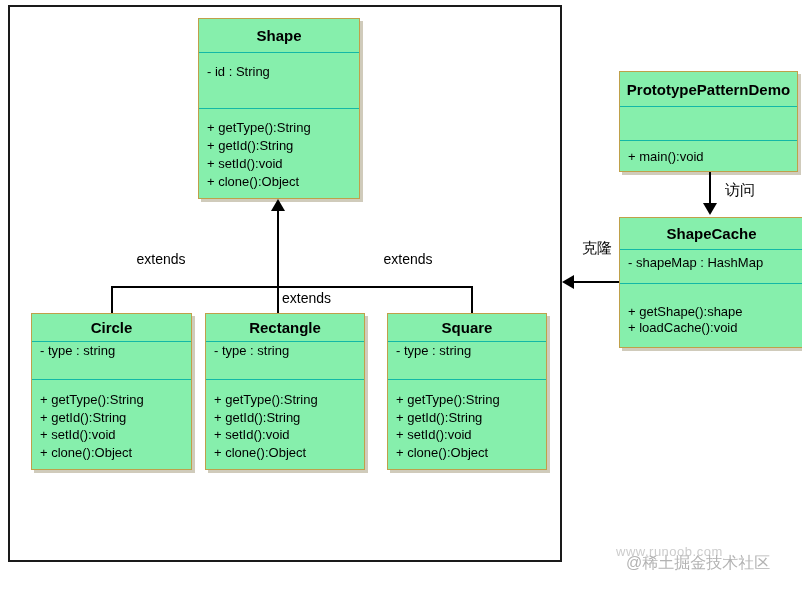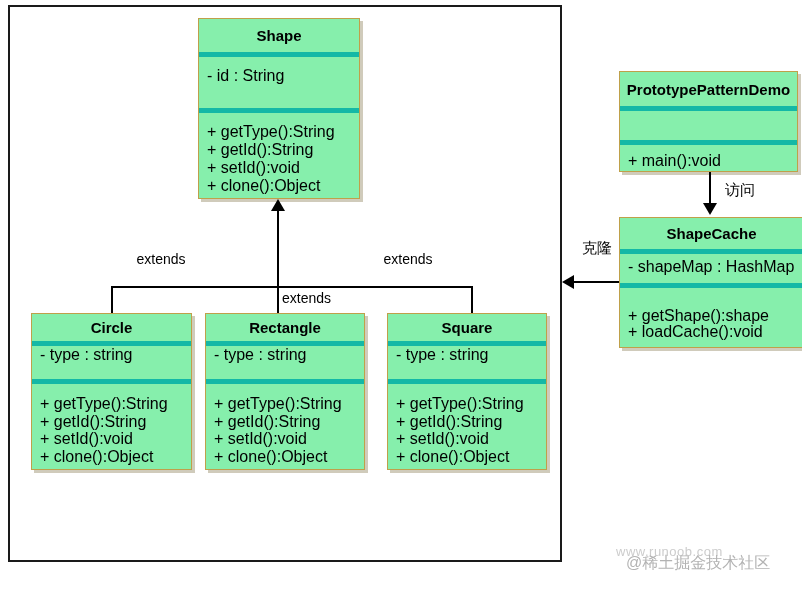--- a/index.html
+++ b/index.html
@@ -9,22 +9,22 @@
   }
   
   .boundary{position:absolute;left:8px;top:5px;width:554px;height:557px;
     border:2px solid #1a1a1a;box-sizing:border-box;background:transparent;}
   
   .uml-class{position:absolute;background:#86efac;border:1.5px solid #bfa04a;
     box-sizing:border-box;display:flex;flex-direction:column;
     box-shadow:3px 3px 0 rgba(150,140,105,0.45);}
   .uml-title{display:flex;align-items:center;justify-content:center;
     font-weight:bold;font-size:15px;white-space:nowrap;flex:0 0 auto;}
-  .uml-sec{border-top:5px solid #14b8a6;box-sizing:border-box;flex:0 0 auto;
-    padding-left:8px;font-size:16px;overflow:hidden;}
+  .uml-sec{border-top:1px solid #14b8a6;box-sizing:border-box;flex:0 0 auto;
+    padding-left:8px;font-size:13px;overflow:hidden;}
   .uml-line{white-space:nowrap;}
   
   .c-shape{left:198px;top:18px;width:162px;height:181px;}
   .c-shape .uml-title{height:33px;}
   .c-shape .f{height:56px;padding-top:10px;}
   .c-shape .f .uml-line{line-height:17px;}
   .c-shape .m{height:92px;padding-top:10px;}
   .c-shape .m .uml-line{line-height:18px;}
   .c-sub{top:313px;height:157px;}
   .c-circle{left:31px;width:161px;}

